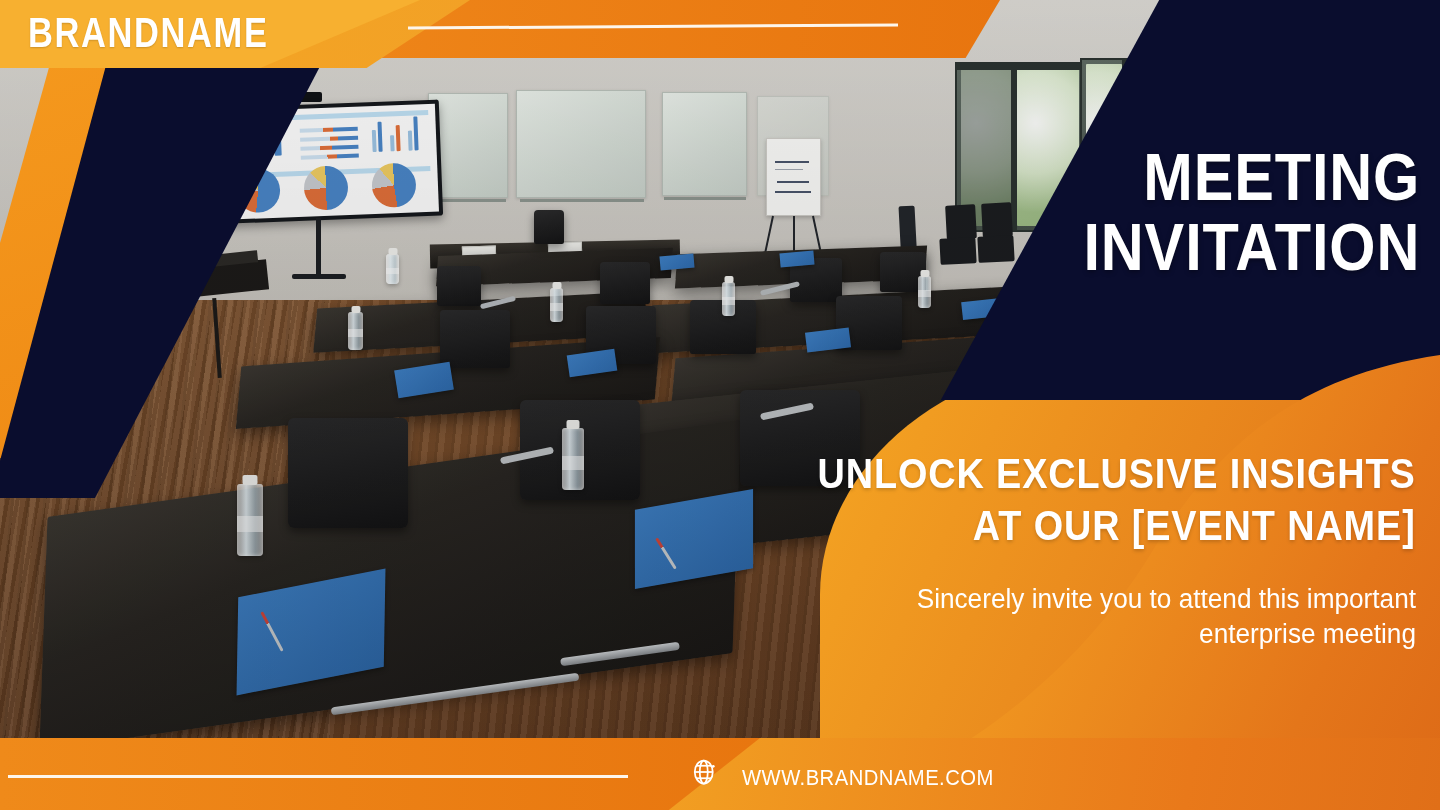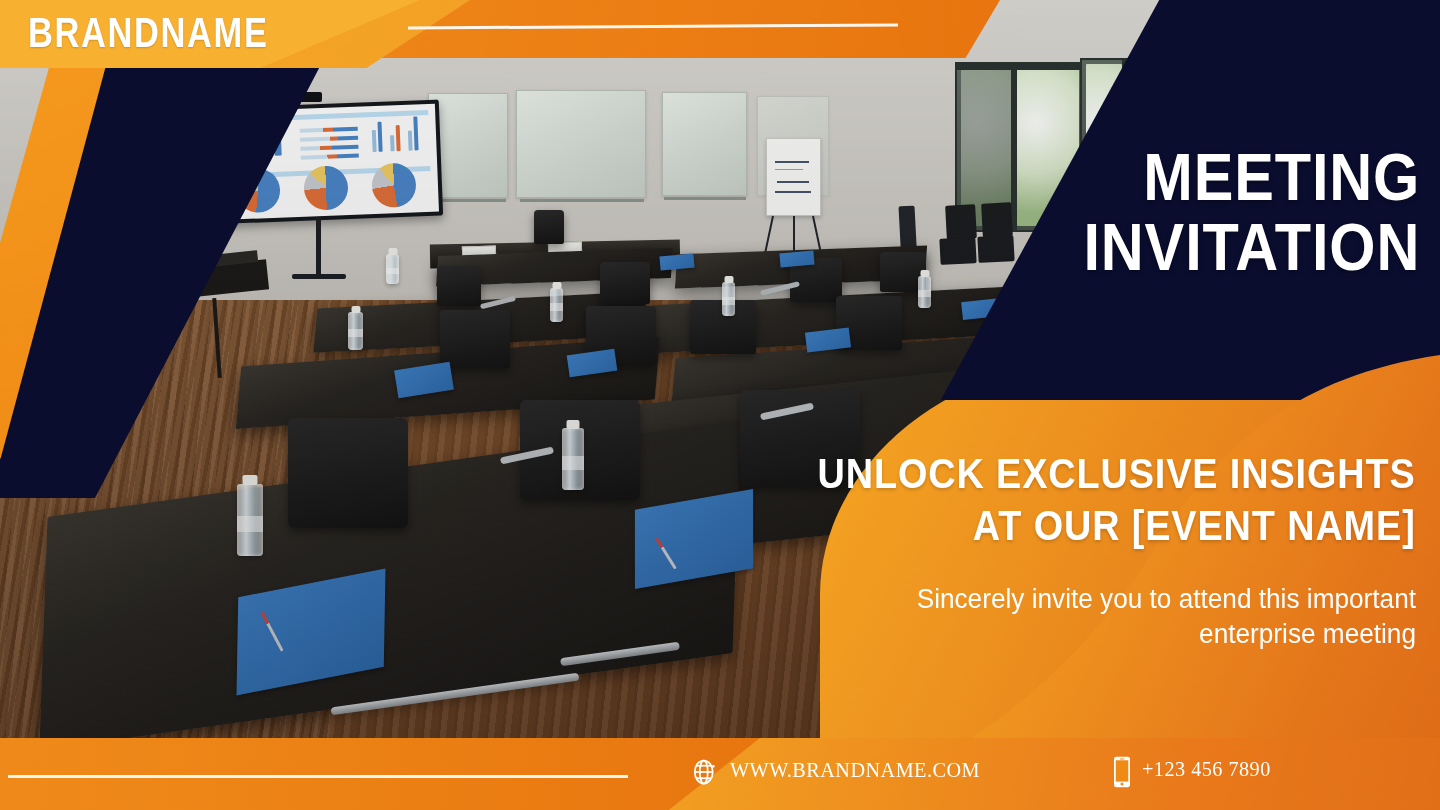--- a/index.html
+++ b/index.html
@@ -250,21 +250,21 @@
     position:absolute; right:24px; top:582px; width:640px; z-index:10;
     color:#fff; text-align:right;
     font-size:27px; line-height:35px; font-weight:300;
     transform:scaleX(.97); transform-origin:right center;
   }
   .footer-items {
     position:absolute; left:690px; bottom:0; height:72px; width:750px;
     display:flex; align-items:center; gap:110px;
     z-index:10;
   }
-  .f-item { display:flex; align-items:flex-start; gap:10px; color:#fff;font-family:Liberation Serif, serif; }
+  .f-item { display:flex; align-items:flex-end; gap:22px; color:#fff; }
   .f-item .f-text {
     font-size:22px; letter-spacing:.5px; font-weight:400;
     transform:scaleX(.92); transform-origin:left center; white-space:nowrap;
   }
   .ico { display:block; }
 </style>
 </head>
 <body>
 
 <div class="stage">
@@ -479,26 +479,15 @@
           <ellipse cx="11" cy="12" rx="7.2" ry="9.2"></ellipse>
           <ellipse cx="11" cy="12" rx="3.2" ry="9.2"></ellipse>
           <line x1="3.8" y1="12" x2="18.2" y2="12"></line>
           <line x1="5.1" y1="7" x2="16.9" y2="7"></line>
           <line x1="5.1" y1="17" x2="16.9" y2="17"></line>
           <circle cx="18.6" cy="7.4" r="1.1" fill="#ffffff" stroke="none"></circle>
         </svg>
       </span>
       <span class="f-text">WWW.BRANDNAME.COM</span>
     </div>
-    <div class="f-item">
-      <span class="ico">
-        <svg width="20" height="32" viewBox="0 0 14 24">
-          <rect x="1" y="0.6" width="12" height="22.8" rx="1.6" fill="#ffffff"></rect>
-          <rect x="2.3" y="3.2" width="9.4" height="16" fill="#ef8a15"></rect>
-          <circle cx="7" cy="21" r="1.15" fill="#ef8a15"></circle>
-          <rect x="5.3" y="1.9" width="3.4" height="0.8" rx="0.4" fill="#ef8a15"></rect>
-        </svg>
-      </span>
-      <span class="f-text">+123 456 7890</span>
-    </div>
   </div>
 
 </div>
 
 </body></html>

